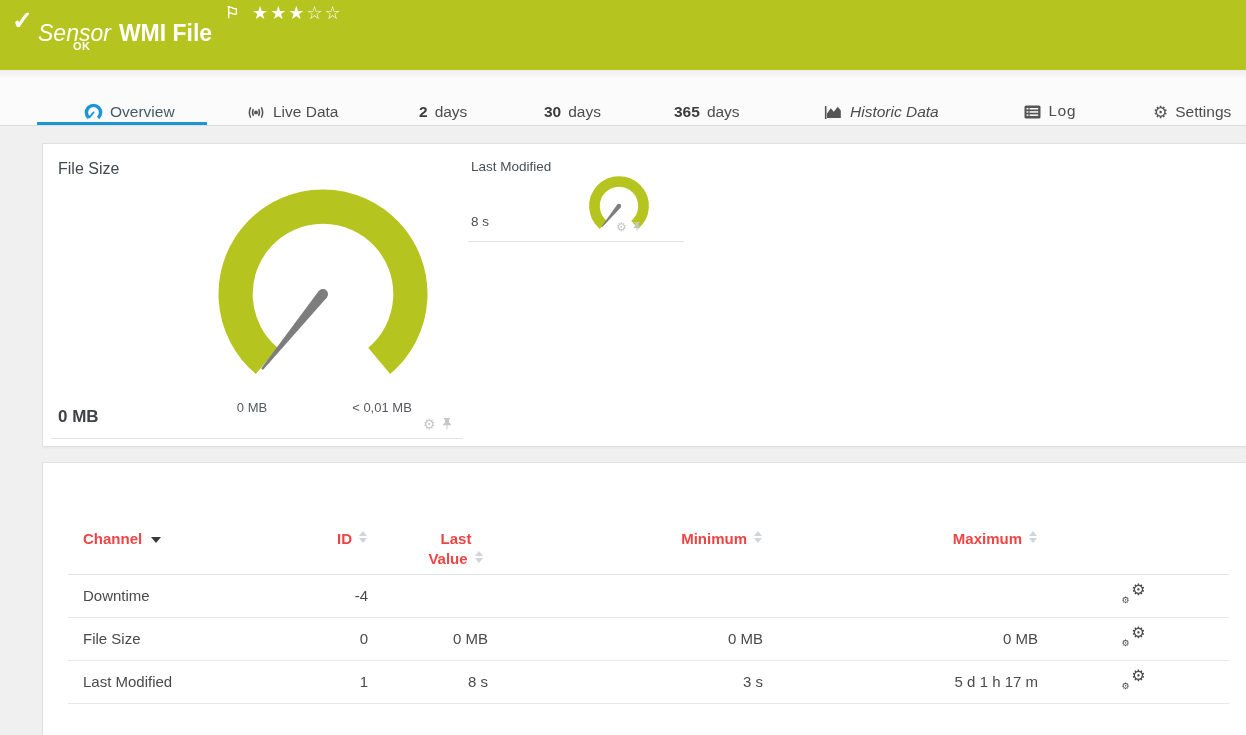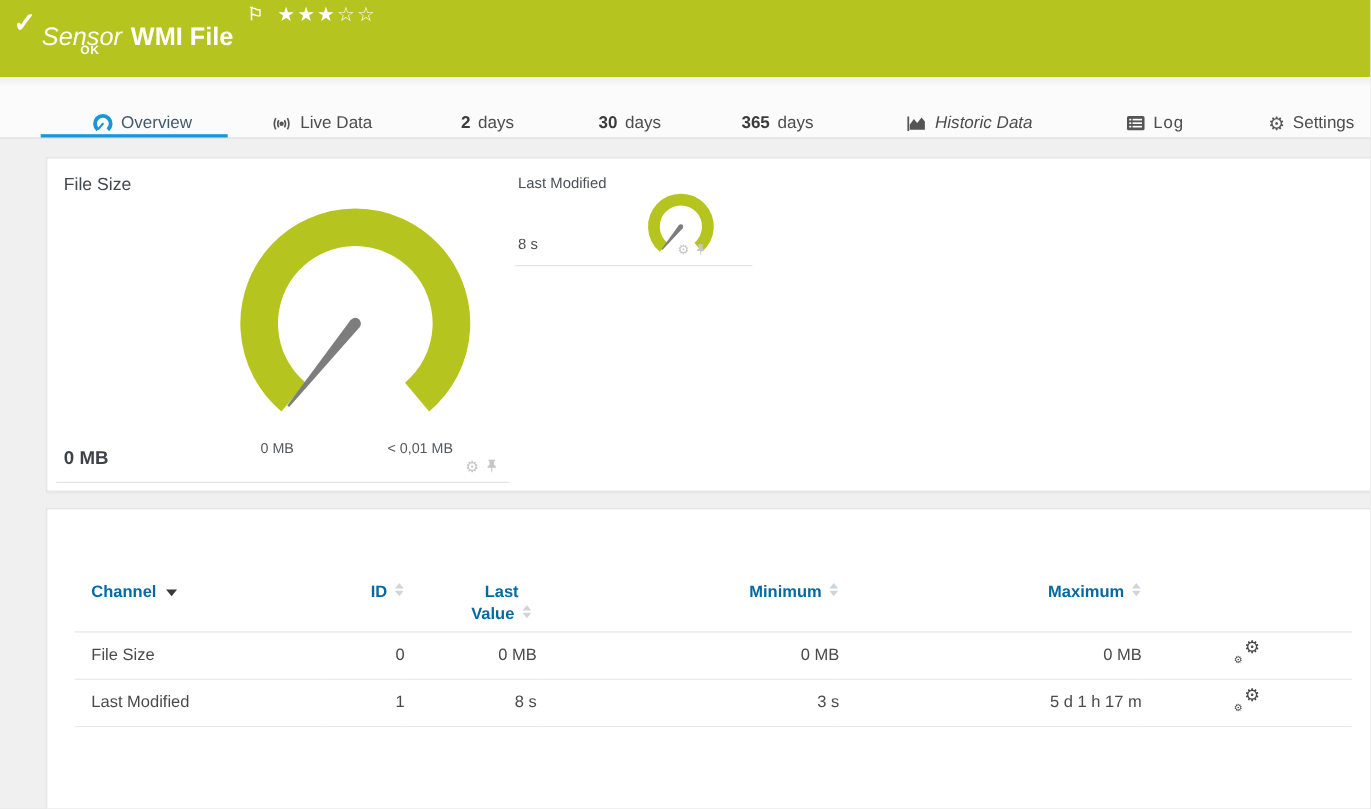--- a/index.html
+++ b/index.html
@@ -38,21 +38,21 @@
   .gtitle{position:absolute;font-size:16px;color:#44484e;font-weight:500;}
   .gtitle.small{font-size:13.5px;color:#4a4f54;font-weight:500;}
   .gbigvalue{position:absolute;font-size:17px;font-weight:600;color:#3f4246;}
   .gsmallvalue{position:absolute;font-size:13.5px;color:#4a4f54;}
   .gminmax{position:absolute;font-size:13px;color:#55585c;text-align:center;}
   .giconrow{position:absolute;display:flex;align-items:center;gap:5px;color:#c6c6c6;}
   .giconrow .g{font-size:14px;line-height:1;cursor:pointer;}
   
   table.channels{position:absolute;left:25px;top:0;width:1161px;border-collapse:collapse;table-layout:fixed;}
   table.channels th{vertical-align:top;padding:66px 0 0 0;height:111px;font-size:15px;font-weight:bold;
-    color:#0369a1;border-bottom:1px solid #e3e3e3;line-height:20px;cursor:pointer;}
+    color:#ef4444;border-bottom:1px solid #e3e3e3;line-height:20px;cursor:pointer;}
   table.channels td{height:43px;vertical-align:middle;font-size:15px;color:#4a4a4a;
     border-bottom:1px solid #e8e8e8;padding:0;}
   .col-ch{text-align:left;padding-left:15px !important;}
   .ral{text-align:right;}
   .cal{text-align:center;}
   .sort{display:inline-block;width:9px;margin-left:7px;vertical-align:1px;}
   .sort i{display:block;width:0;height:0;border-left:4.5px solid transparent;border-right:4.5px solid transparent;}
   .sort .up{border-bottom:5px solid #cfd5da;margin-bottom:2px;}
   .sort .dn{border-top:5px solid #cfd5da;}
   .caret{display:inline-block;width:0;height:0;border-left:5px solid transparent;
@@ -183,20 +183,28 @@
           <th class="col-ch"><span>Channel</span><span class="caret"></span></th>
           <th class="ral"><span>ID</span><span class="sort"><i class="up"></i><i class="dn"></i></span></th>
           <th class="ral"><span class="hdr-box"><span>Last Value</span><span class="sort"><i class="up"></i><i class="dn"></i></span></span></th>
           <th class="ral"><span>Minimum</span><span class="sort"><i class="up"></i><i class="dn"></i></span></th>
           <th class="ral"><span>Maximum</span><span class="sort"><i class="up"></i><i class="dn"></i></span></th>
           <th></th>
         </tr>
       </thead>
       <tbody>
         <tr>
+          <td class="col-ch">Downtime</td>
+          <td class="ral">-4</td>
+          <td class="ral"></td>
+          <td class="ral"></td>
+          <td class="ral"></td>
+          <td class="cal"><span class="rowgears"><span class="big">⚙</span><span class="sml">⚙</span></span></td>
+        </tr>
+        <tr>
           <td class="col-ch">File Size</td>
           <td class="ral">0</td>
           <td class="ral">0 MB</td>
           <td class="ral">0 MB</td>
           <td class="ral">0 MB</td>
           <td class="cal"><span class="rowgears"><span class="big">⚙</span><span class="sml">⚙</span></span></td>
         </tr>
         <tr>
           <td class="col-ch">Last Modified</td>
           <td class="ral">1</td>

